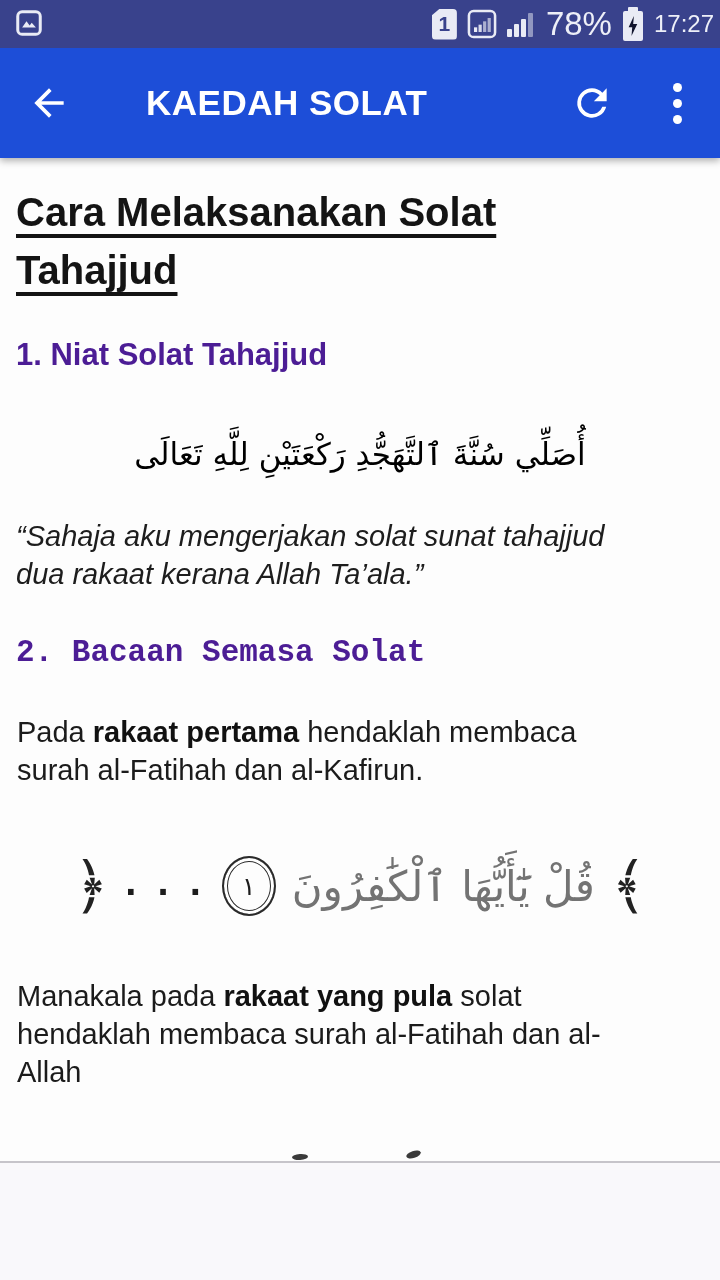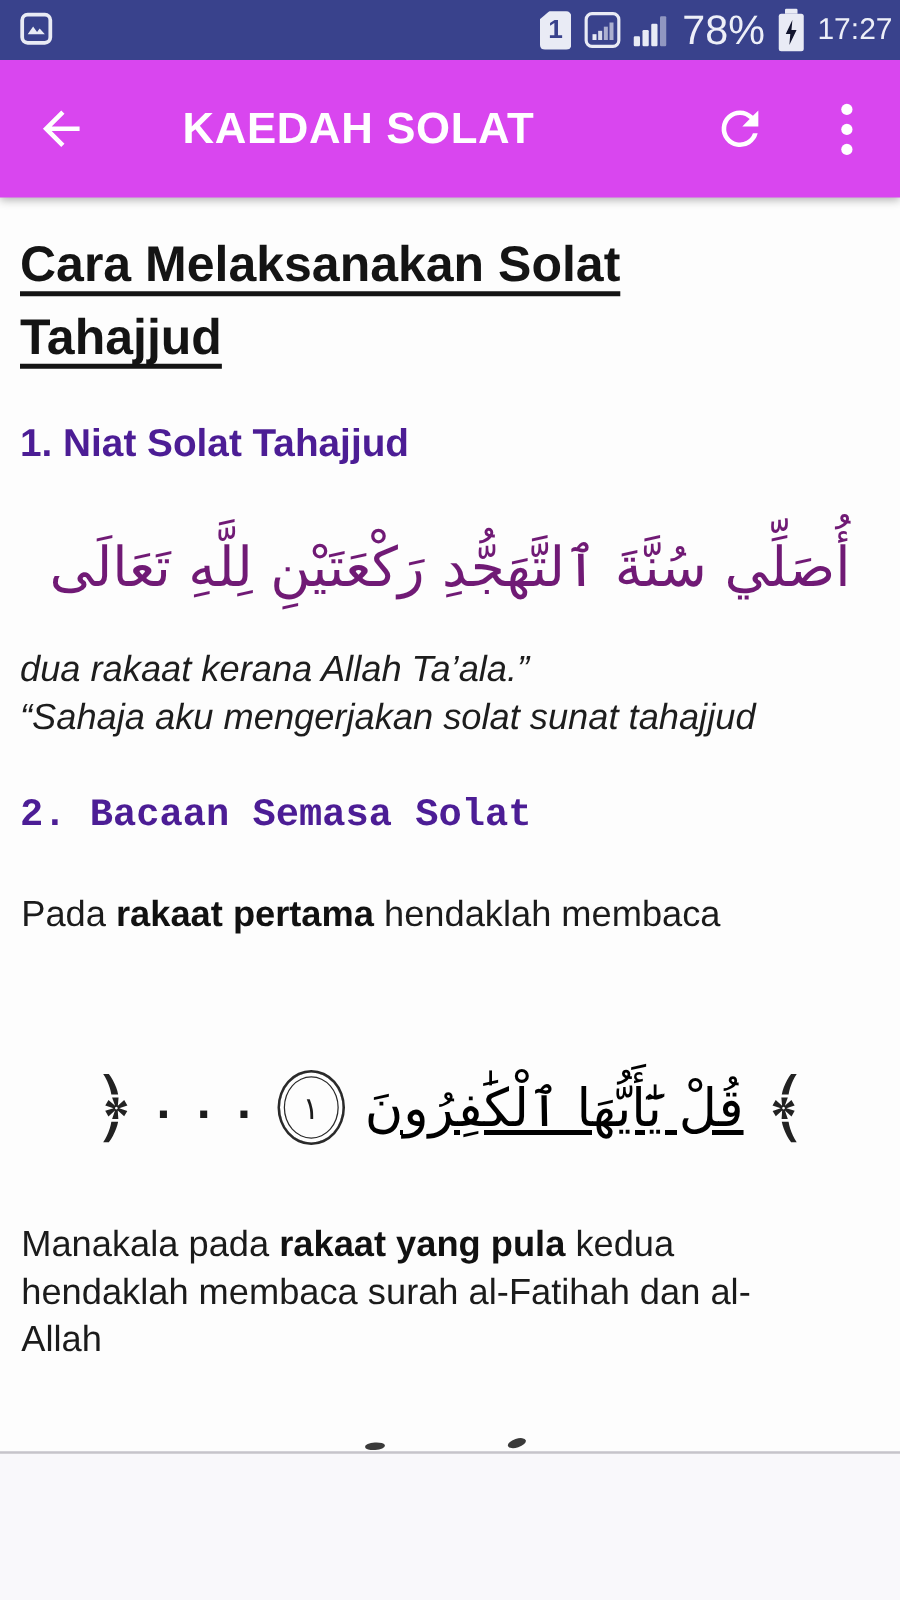--- a/index.html
+++ b/index.html
@@ -32,21 +32,21 @@
   .battery-body{position:absolute;top:4px;left:0;width:20px;height:30px;background:#E9EBF5;border-radius:2px;}
   .battery-bolt{
     position:absolute;top:9px;left:4px;width:12px;height:20px;background:#12152e;
     clip-path:polygon(58% 0,14% 56%,44% 56%,38% 100%,86% 40%,52% 40%);
   }
   .sb-time{font-size:24px;margin-left:2px;}
 
   
   .app-bar{
     position:absolute;top:48px;left:0;width:720px;height:110px;
-    background:#d946ef;z-index:20;
+    background:#1d4ed8;z-index:20;
     box-shadow:0 3px 7px rgba(0,0,0,0.30);
   }
   .back-btn{position:absolute;left:26px;top:33px;width:46px;height:44px;cursor:pointer;}
   .appbar-title{
     position:absolute;left:146px;top:0;height:110px;display:flex;align-items:center;
     color:#FFFFFF;font-size:35px;font-weight:bold;letter-spacing:0.5px;
   }
   .refresh-btn{position:absolute;left:570px;top:84px;width:44px;height:44px;cursor:pointer;transform:translateY(0);}
   .refresh-btn,.back-btn{top:33px;}
   .overflow-btn{
@@ -64,37 +64,37 @@
   }
   .h1 .uline{text-decoration:underline;text-decoration-thickness:4px;text-underline-offset:8px;}
 
   .h2{position:absolute;left:16px;font-size:31px;font-weight:bold;color:#4c1d95;}
   .h2-1{top:179px;}
   .h2-2{top:477px;font-family:Liberation Mono, monospace;}
 
   .arabic-niat{
     position:absolute;left:0;top:236px;width:720px;height:120px;
     display:flex;align-items:center;justify-content:center;
-    font-family:"DejaVu Sans",sans-serif;font-size:44px;color:#701a75;
+    font-family:"DejaVu Sans",sans-serif;font-size:31px;color:#000000;
     direction:rtl;
   }
 
   .quote{position:absolute;left:16px;top:359px;font-size:29px;font-style:italic;color:#1d1d1d;line-height:38px;}
   .para{position:absolute;left:17px;font-size:29px;color:#1b1b1b;line-height:38px;}
   .para b{font-weight:bold;color:#111;}
   .p1{top:555px;}
   .p2{top:819px;}
 
   .quran-line{
     position:absolute;left:0;top:668px;width:720px;height:120px;
     display:flex;align-items:center;justify-content:center;gap:16px;
     direction:rtl;color:#1c1c1c;
   }
   .ornament{font-family:"DejaVu Sans",sans-serif;font-size:62px;line-height:1;color:#222;}
-  .quran-text{font-family:"DejaVu Sans",sans-serif;font-size:42px;color:#000000;text-decoration:underline;}
+  .quran-text{font-family:"DejaVu Sans",sans-serif;font-size:42px;color:#737373;}
   .verse-badge{
     width:50px;height:56px;border:2px solid #2a2a2a;border-radius:50%;
     box-shadow:inset 0 0 0 3px #fff,inset 0 0 0 4px #2a2a2a;
     display:flex;align-items:center;justify-content:center;
     font-family:"DejaVu Sans",sans-serif;font-size:25px;
   }
   .quran-dots{font-size:40px;font-weight:bold;letter-spacing:5px;padding-bottom:10px;}
 
   
   .bottom-panel{
@@ -164,42 +164,43 @@
     <div class="h1">
       <div><span class="uline">Cara Melaksanakan Solat</span></div>
       <div><span class="uline">Tahajjud</span></div>
     </div>
 
     <div class="h2 h2-1">1. Niat Solat Tahajjud</div>
 
     <div class="arabic-niat">أُصَلِّي سُنَّةَ ٱلتَّهَجُّدِ رَكْعَتَيْنِ لِلَّهِ تَعَالَى</div>
 
     <div class="quote">
+      <div>“Sahaja aku mengerjakan solat sunat tahajjud</div>
       <div>dua rakaat kerana Allah Ta’ala.”</div>
-      <div>“Sahaja aku mengerjakan solat sunat tahajjud</div>
     </div>
 
     <div class="h2 h2-2">2. Bacaan Semasa Solat</div>
 
     <div class="para p1">
       <div><span>Pada </span><b>rakaat pertama</b><span> hendaklah membaca</span></div>
+      <div>surah al-Fatihah dan al-Kafirun.</div>
     </div>
 
     <div class="quran-line">
       <span class="ornament">﴾</span>
       <span class="quran-text">قُلْ يَٰٓأَيُّهَا ٱلْكَٰفِرُونَ</span>
       <span class="verse-badge">
           <span>١</span>
         </span>
       <span class="quran-dots">. . .</span>
       <span class="ornament">﴿</span>
     </div>
 
     <div class="para p2">
-      <div><span>Manakala pada </span><b>rakaat yang pula</b><span> kedua</span></div>
+      <div><span>Manakala pada </span><b>rakaat yang pula</b><span> solat</span></div>
       <div>hendaklah membaca surah al-Fatihah dan al-</div>
       <div>Allah</div>
     </div>
 
   </div>
 
   <span class="peek-mark peek-a"></span>
   <span class="peek-mark peek-b"></span>
   <div class="bottom-panel"></div>
 

